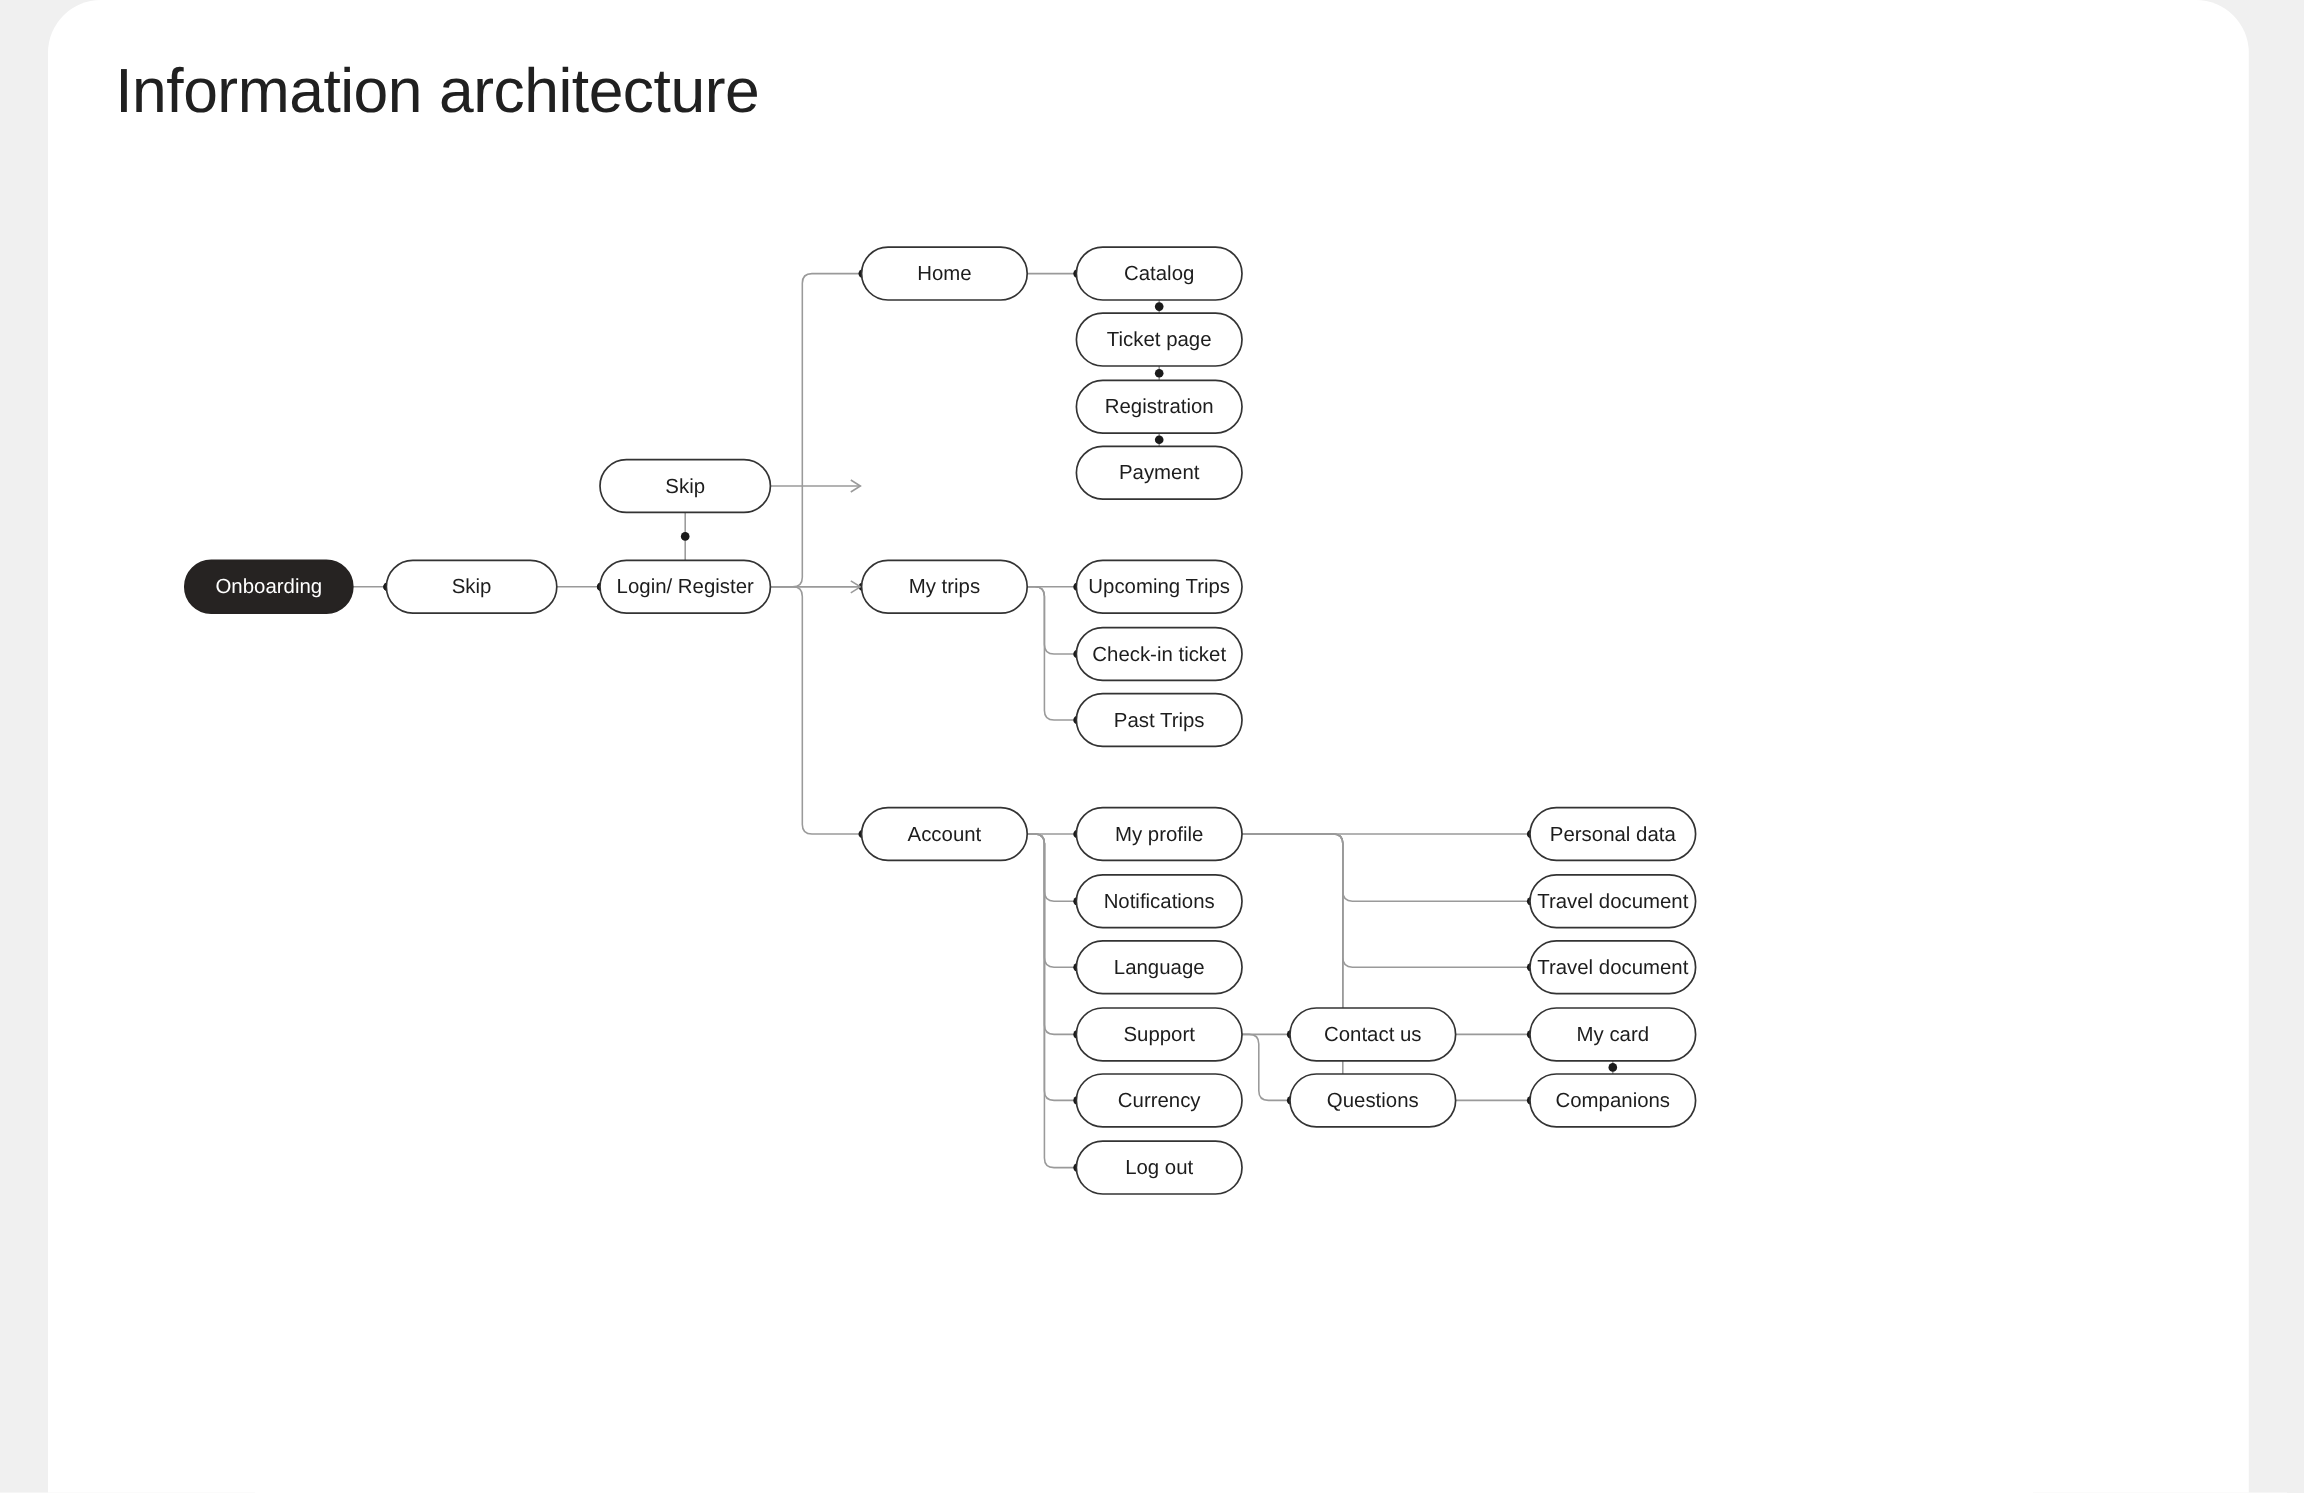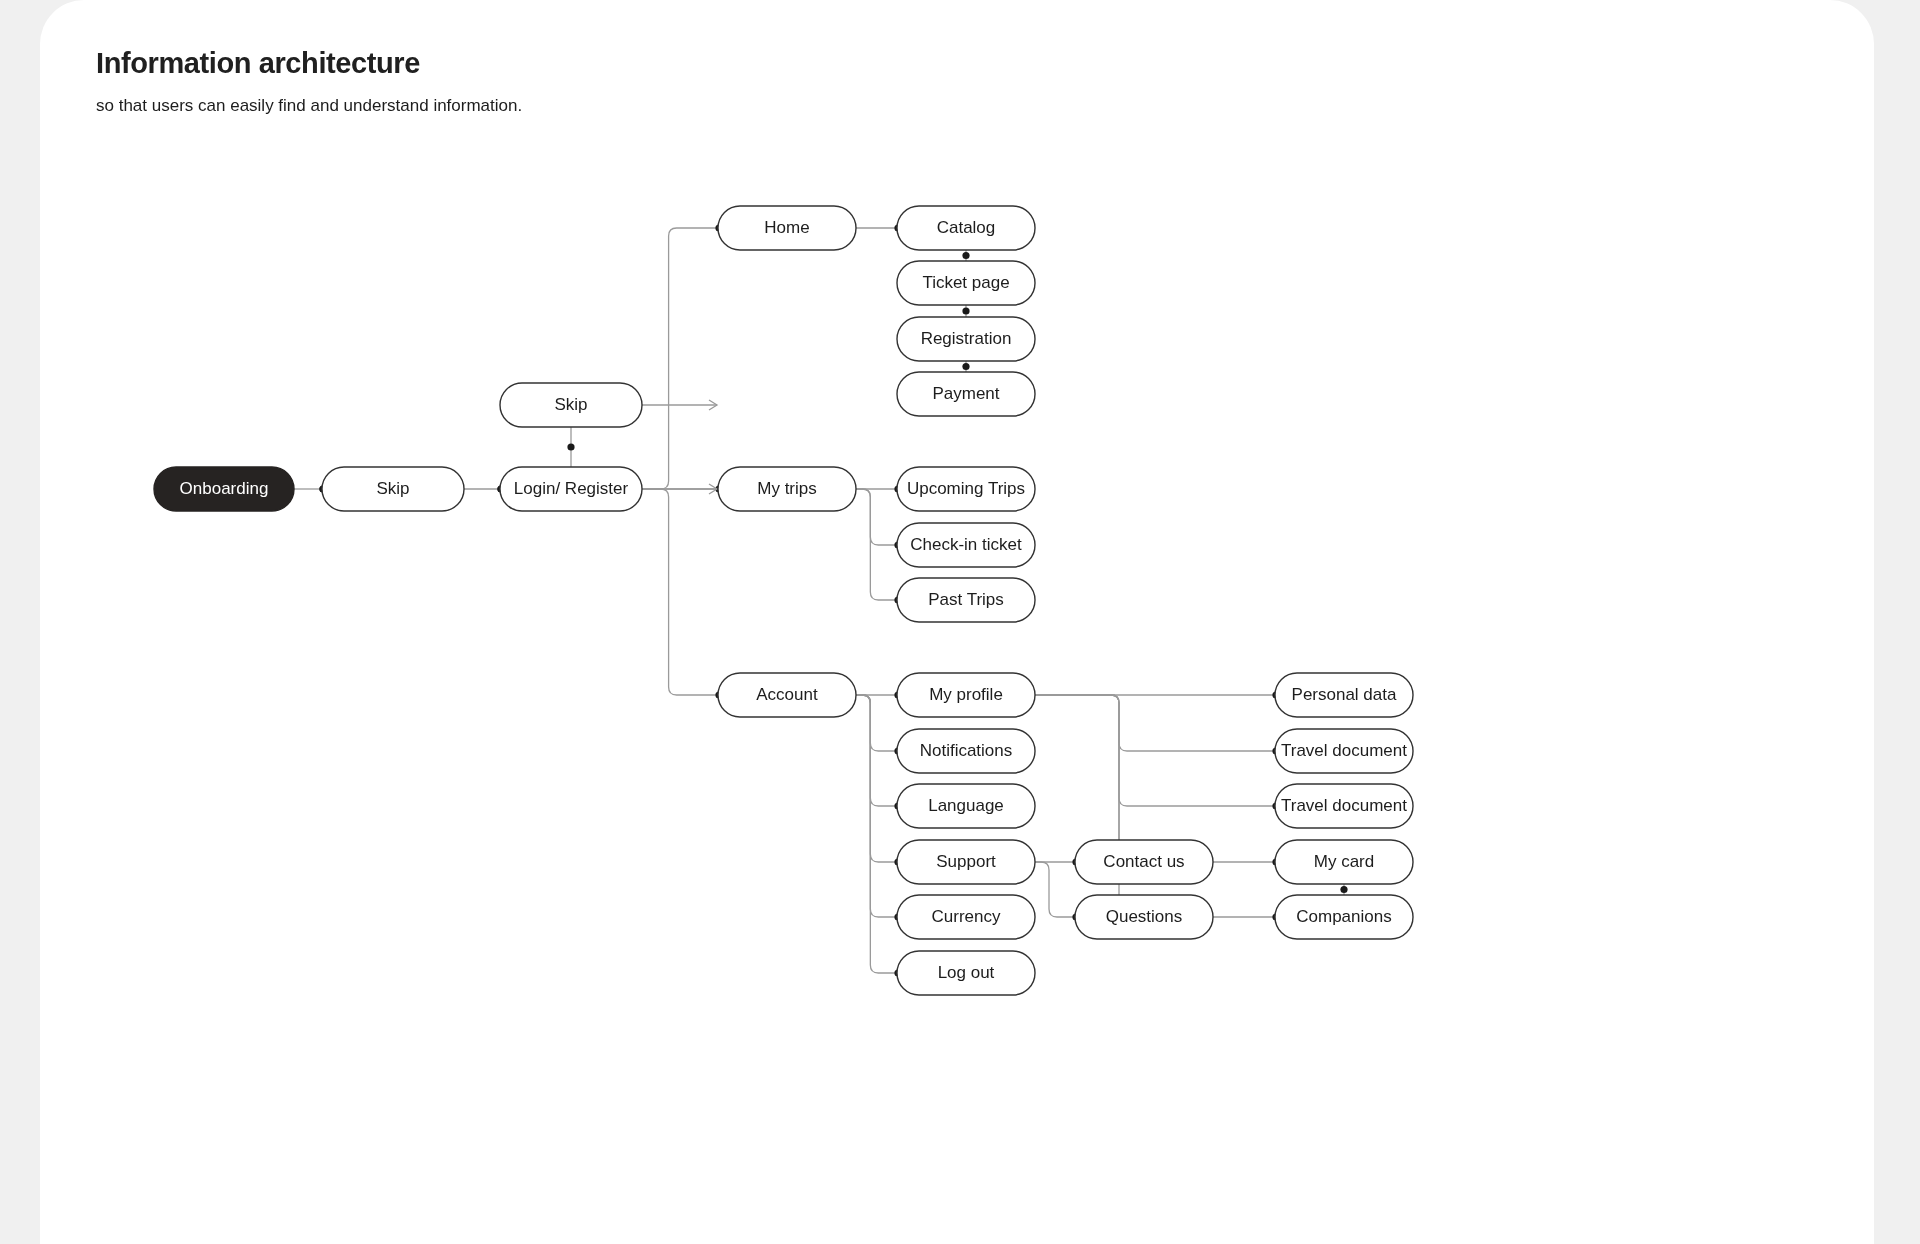--- a/index.html
+++ b/index.html
@@ -30,22 +30,22 @@
     border-radius: 44px 44px 0 0;
     overflow: hidden;
   }
   #header {
     position: absolute;
     left: 56px;
     top: 48px;
     width: 900px;
   }
   #page-title {
-    font-size: 29px;
-    font-weight: 700;
+    font-size: 52px;
+    font-weight: 400;
     color: #202020;
     letter-spacing: -0.4px;
     margin: 0 0 14px 0;
     line-height: 1.1;
   }
   .subtitle-line {
     font-size: 17px;
     color: #1d1d1d;
     line-height: 1.45;
     margin: 0;
@@ -92,21 +92,20 @@
   }
 </style>
 </head>
 <body>
 
 <div id="page">
   <div id="card">
 
     <div id="header">
       <h1 id="page-title">Information architecture</h1>
-      <p class="subtitle-line">so that users can easily find and understand information.</p>
     </div>
 
     <div id="diagram-wrap">
       <svg id="ia-diagram" viewBox="0 0 1834 1244" xmlns="http://www.w3.org/2000/svg">
         <g id="links-layer">
             <path d="M 254 489 L 282 489" class="link"></path>
             <circle cx="283" cy="489" r="3.6" class="link-dot"></circle>
             <path d="M 424 489 L 460 489" class="link"></path>
             <circle cx="461" cy="489" r="3.6" class="link-dot"></circle>
             <path d="M 531 511 L 531 383" class="link"></path>

